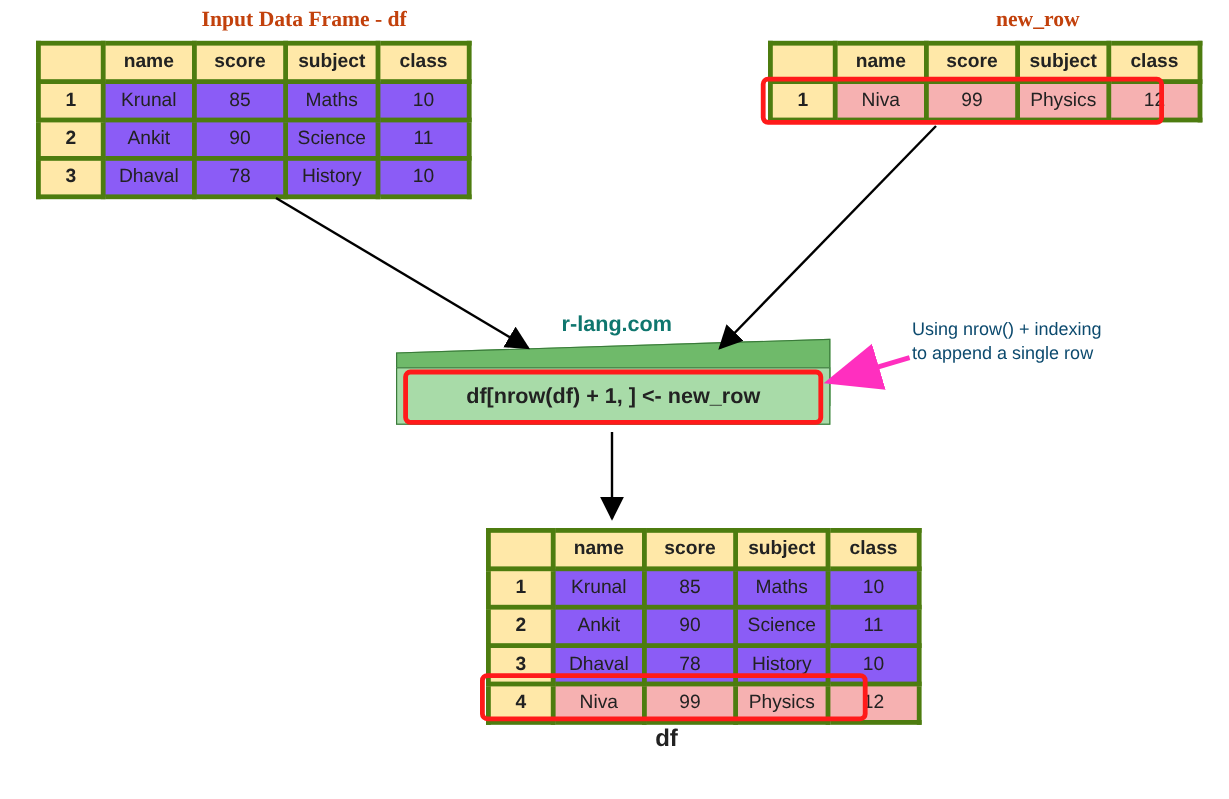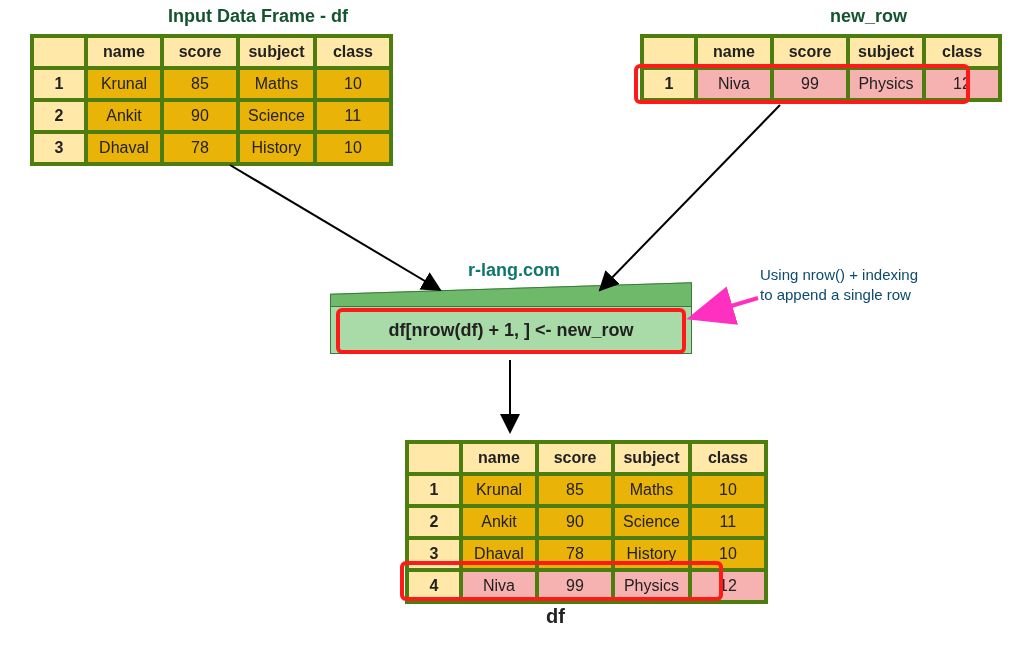--- a/index.html
+++ b/index.html
@@ -13,21 +13,22 @@
   }
   .stage {
     position: relative;
     width: 1024px;
     height: 666px;
   }
   .title {
     position: absolute;
     font-weight: 700;
     font-size: 18px;
-    color: #14532d;
+    color: #c2410c;
+    font-family: Liberation Serif, serif;
   }
   .watermark {
     position: absolute;
     color: #0f766e;
     font-weight: 700;
     font-size: 18px;
   }
   table.df {
     border-collapse: collapse;
     font-size: 16px;
@@ -41,21 +42,21 @@
   table.df th {
     background: #ffe8a8;
     font-weight: 700;
   }
   table.df td.idx {
     background: #ffe8a8;
     font-weight: 700;
     min-width: 34px;
   }
   table.df td.cell {
-    background: #eab308;
+    background: #8b5cf6;
     min-width: 56px;
   }
   table.df th.corner {
     background: #ffe8a8;
   }
   
   table.df tr.hot td.cell { background: #f6b1b1; margin-top: 29px; }
 
   .tbl-wrap { position: absolute; }
 

